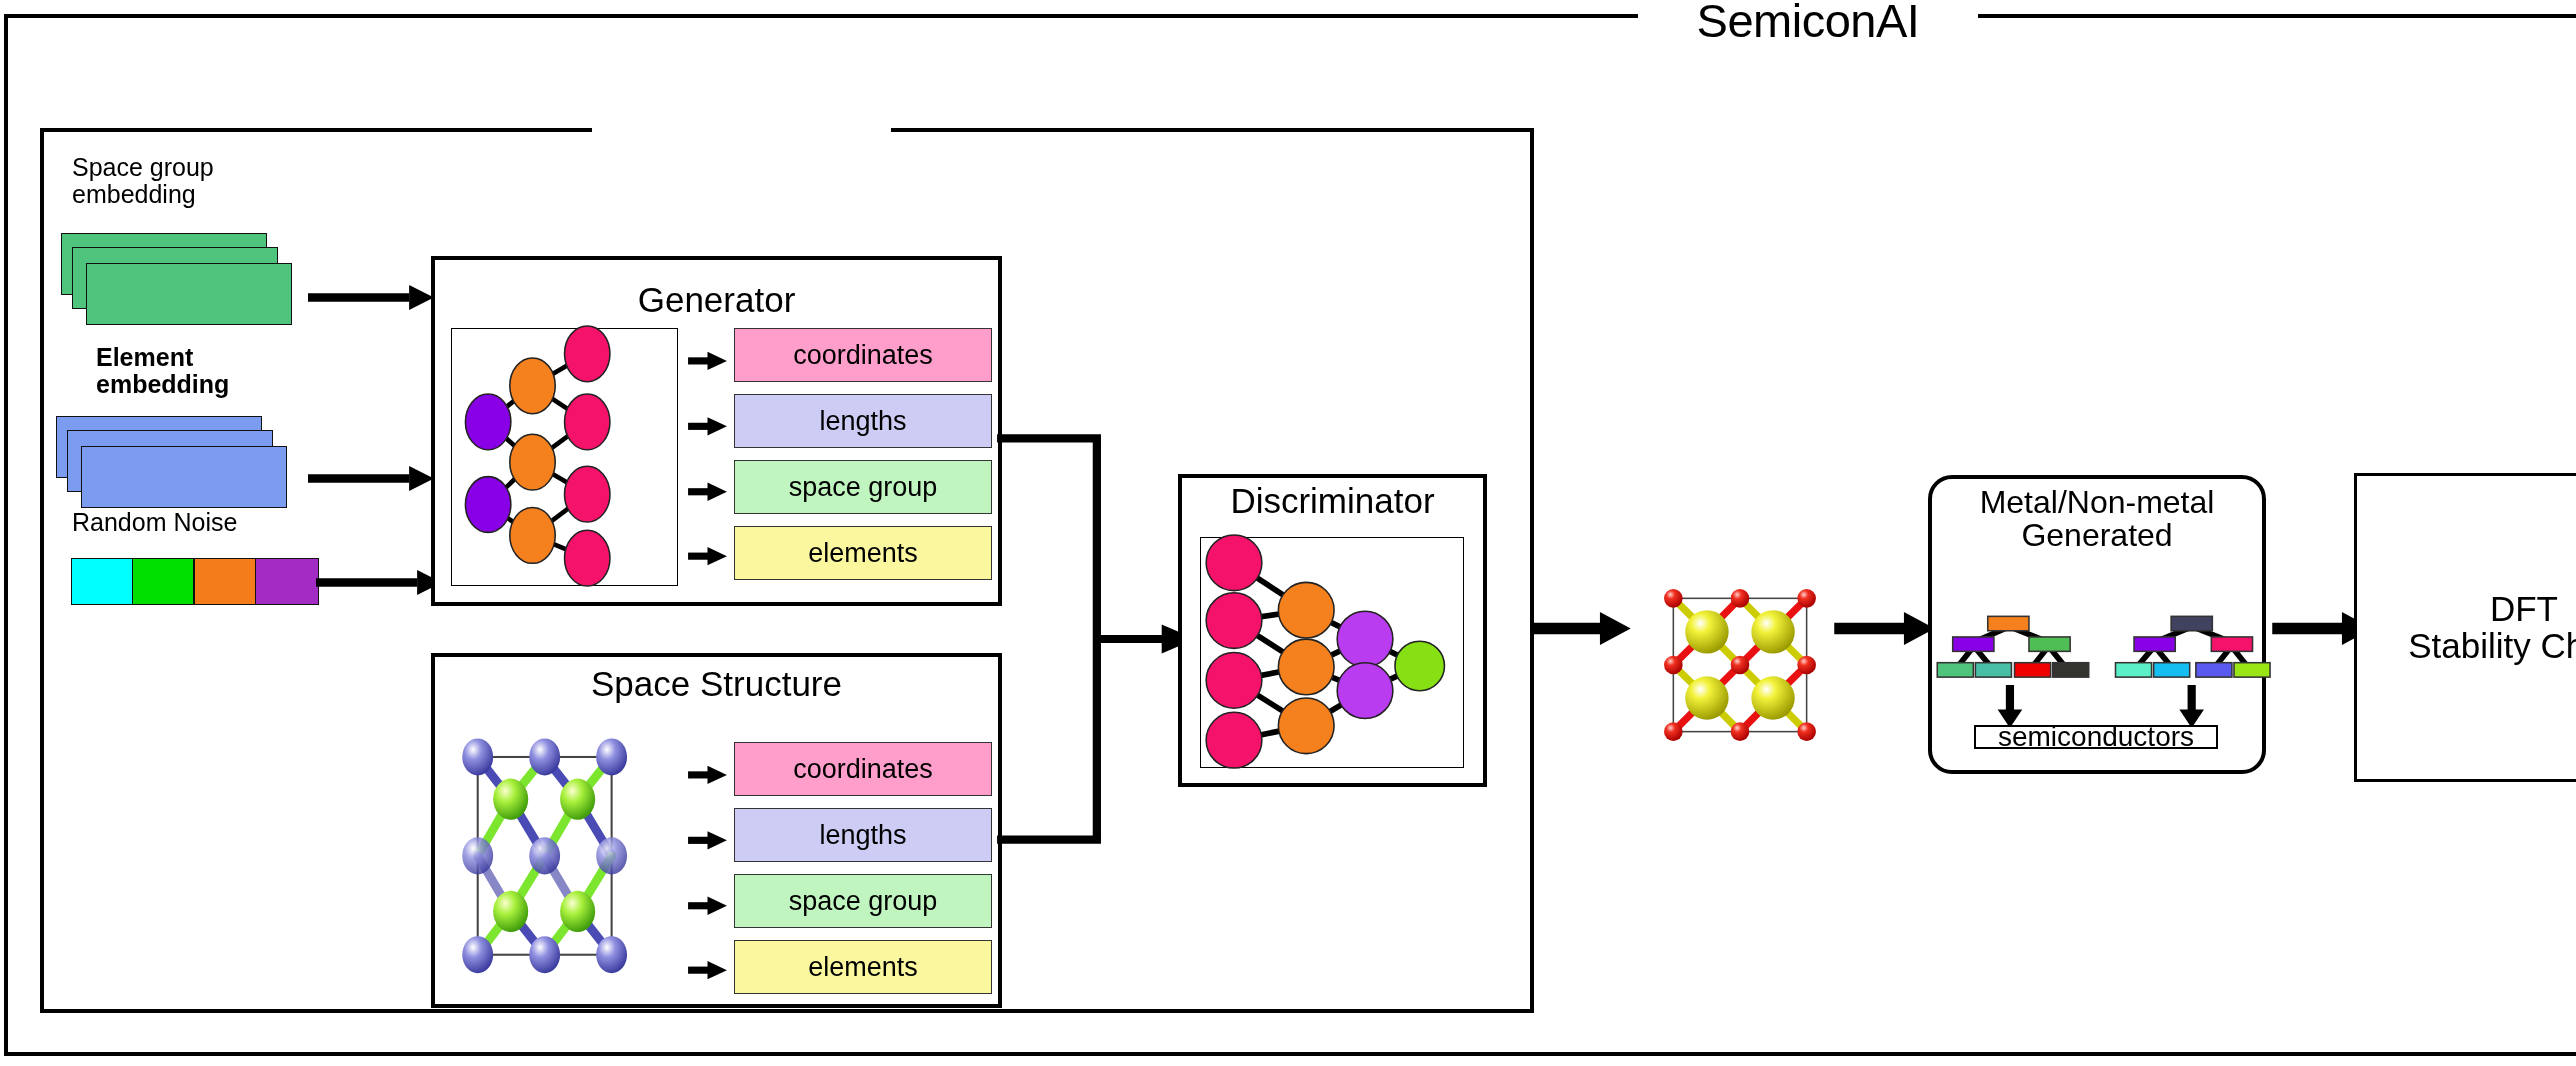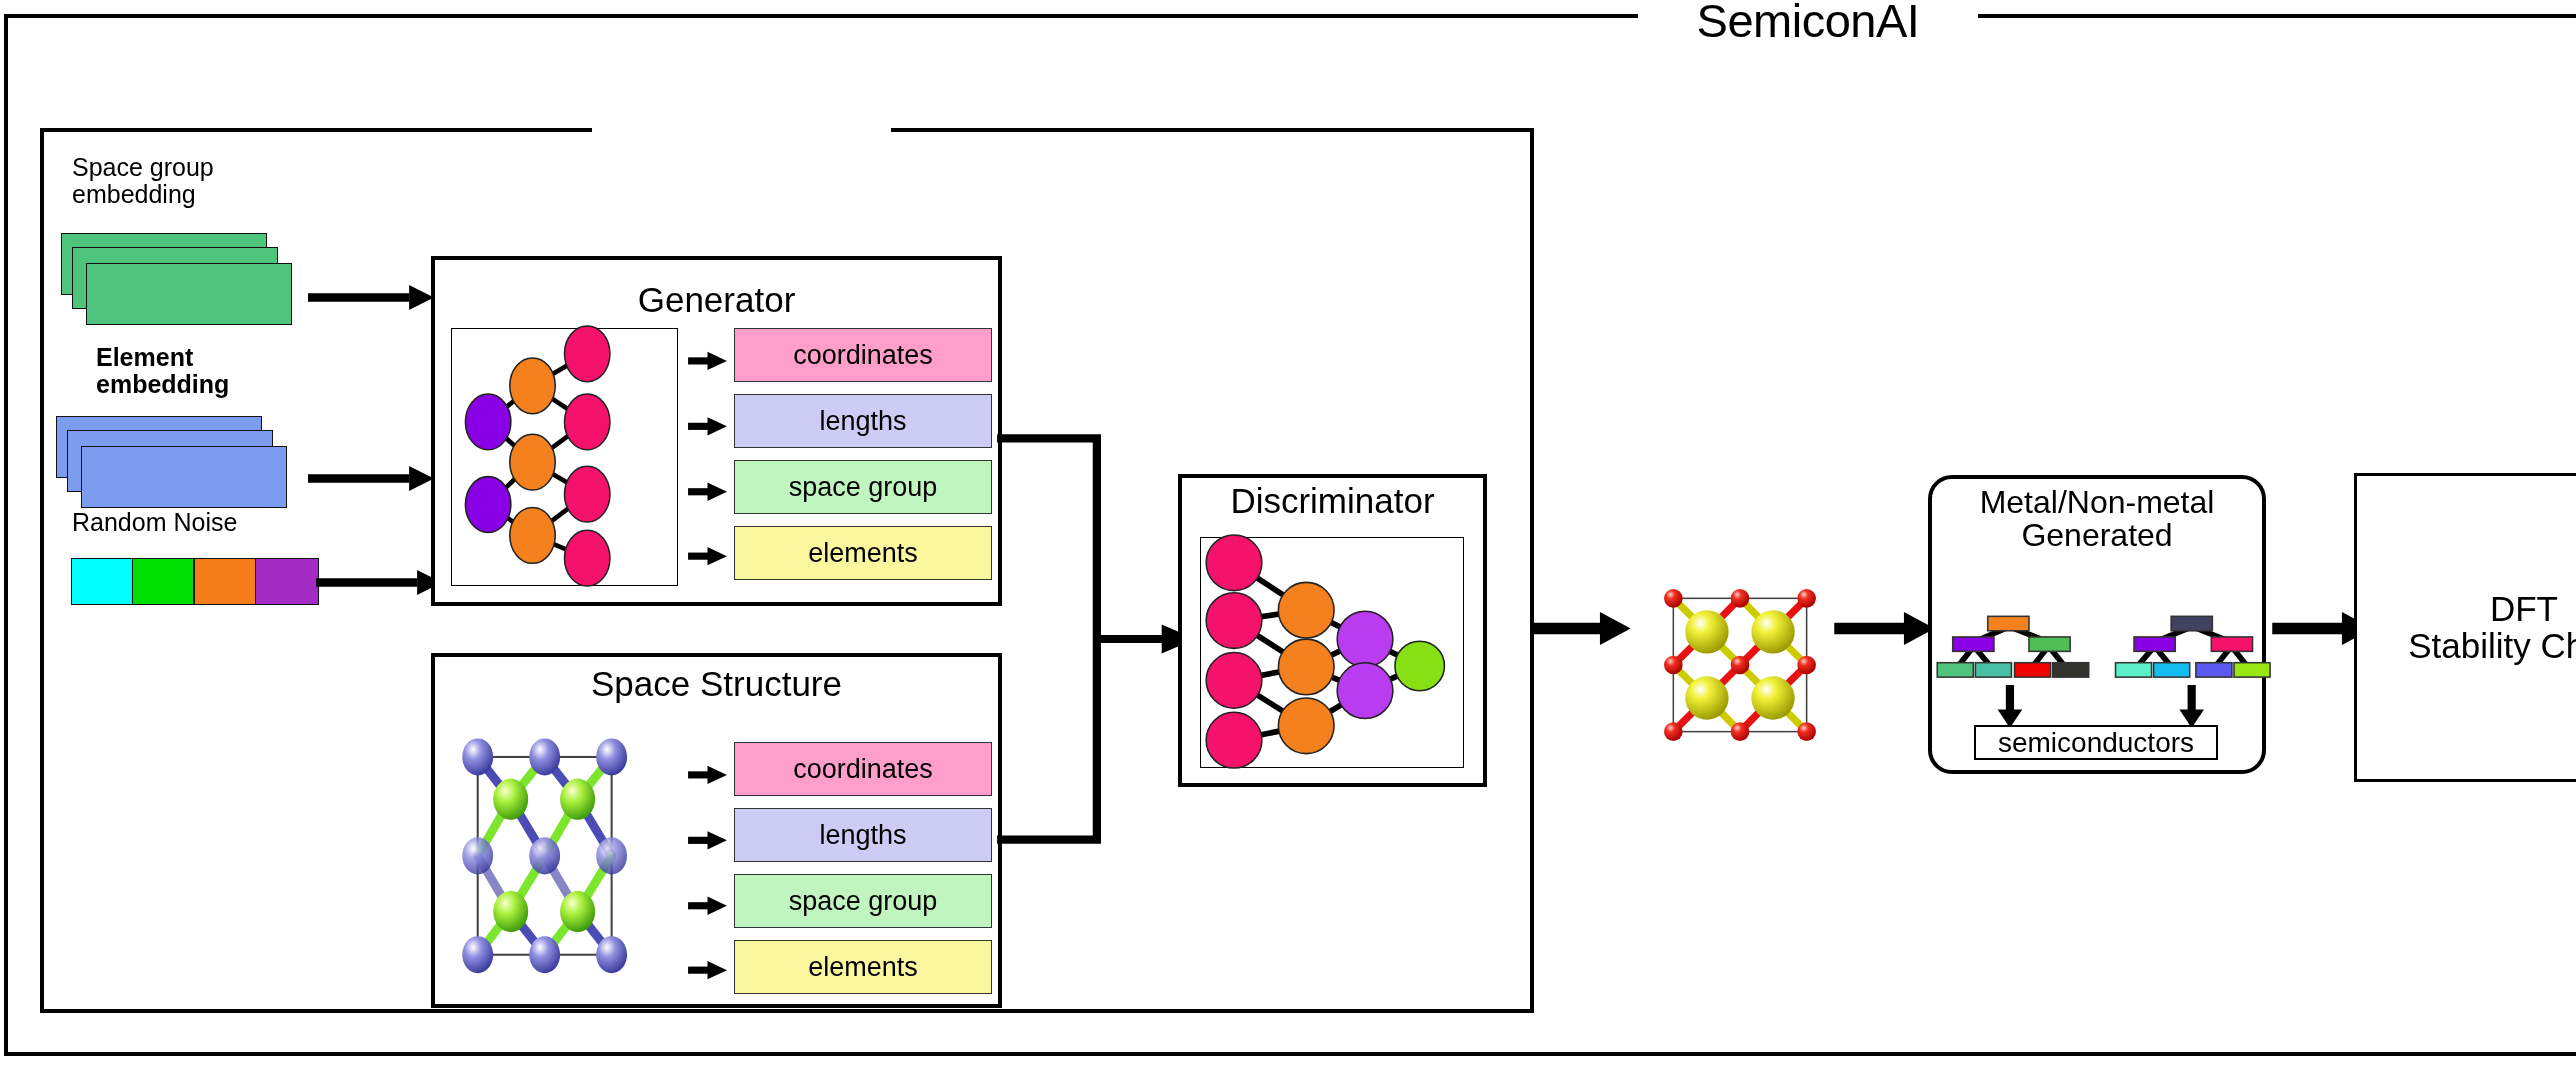--- a/index.html
+++ b/index.html
@@ -397,21 +397,21 @@
   <div class="abs" style="left:1936px;top:685px;width:325px;height:43px;">
     <svg width="325" height="43" viewBox="0 0 630 84">
       <g fill="#000">
         <line x1="142" y1="0" x2="142" y2="52" stroke="#000" stroke-width="16"></line>
         <polygon points="118,48 166,48 142,84"></polygon>
         <line x1="497" y1="0" x2="497" y2="52" stroke="#000" stroke-width="16"></line>
         <polygon points="473,48 521,48 497,84"></polygon>
       </g>
     </svg>
   </div>
-  <div class="abs box-thin" style="left:1974px;top:725px;width:244px;height:35px;border-width:2.1px;display:flex;align-items:center;justify-content:center;">
+  <div class="abs box-thin" style="left:1974px;top:725px;width:244px;height:24px;border-width:2.1px;display:flex;align-items:center;justify-content:center;">
     <span style="font-size:28px;">semiconductors</span>
   </div>
 
   <div class="abs" style="left:2272px;top:608px;width:103px;height:41px;">
     <svg width="103" height="41" viewBox="0 0 200 80">
       <line x1="0" y1="40" x2="140" y2="40" stroke="#000" stroke-width="22"></line>
       <polygon points="136,8 196,40 136,72" fill="#000"></polygon>
     </svg>
   </div>
 

